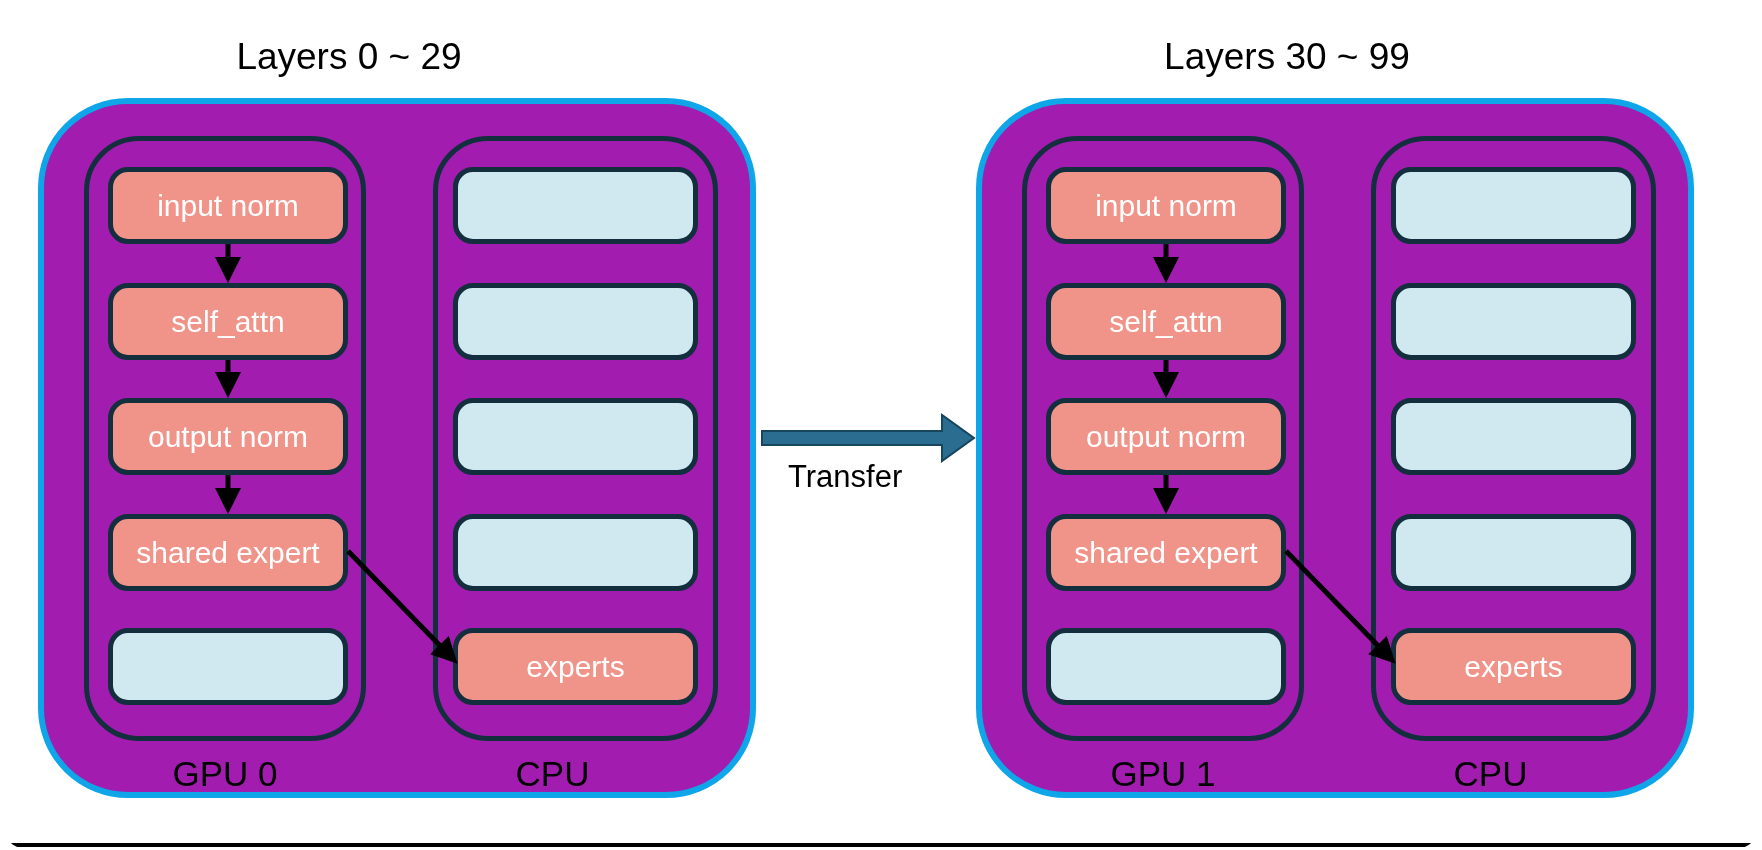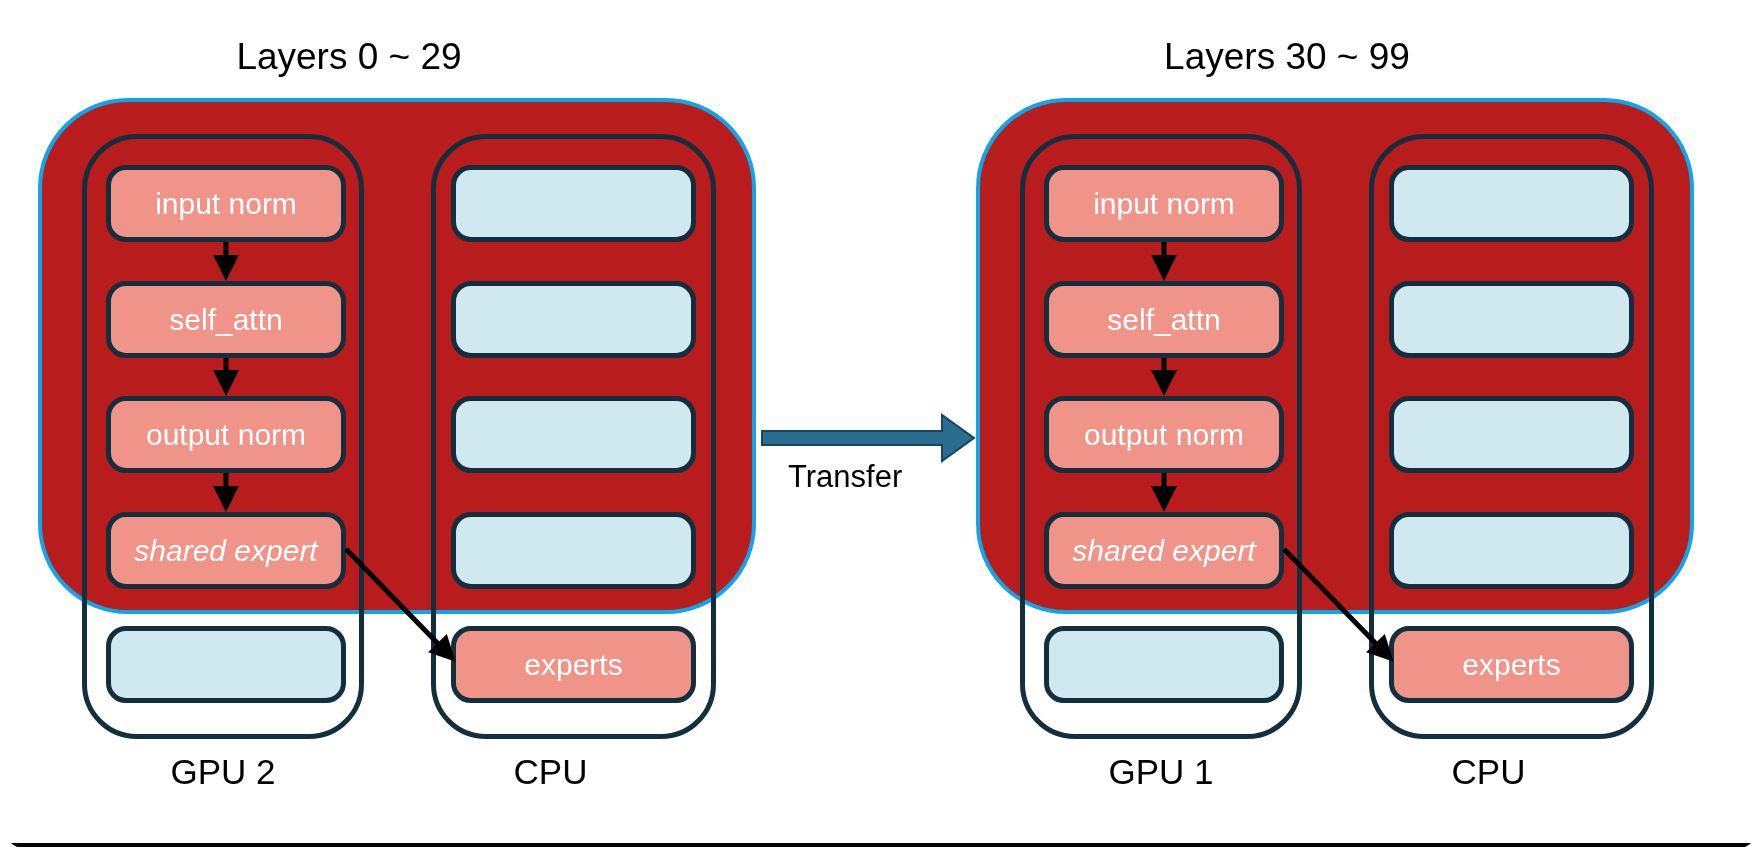--- a/index.html
+++ b/index.html
@@ -7,42 +7,42 @@
     position:relative; width:1762px; height:850px; background:#ffffff;
     font-family:"Liberation Sans", sans-serif; overflow:hidden;border-radius:30px;
   }
   .group-title {
     position:absolute; top:36px; width:718px; text-align:center;
     font-size:37px; color:#000; transform:translateX(-48px); white-space:nowrap;
   }
   .title-left { left:38px; }
   .title-right { left:976px; }
   .group {
-    position:absolute; top:98px; width:718px; height:516px; box-sizing:border-box;
-    border:4px solid #0ea5e9; border-radius:90px; background:#b91c1c;
+    position:absolute; top:98px; width:718px; height:700px; box-sizing:border-box;
+    border:6px solid #0ea5e9; border-radius:90px; background:#a21caf;
   }
   .group-left { left:38px; }
   .group-right { left:976px; }
   .column {
     position:absolute; top:32px; height:605px; box-sizing:border-box;
     border:5px solid #132F3D; border-radius:55px;
   }
   .gpu-col { left:40px; width:282px; }
   .cpu-col { left:389px; width:285px; }
   .box {
     position:absolute; height:77px; box-sizing:border-box;
     border:5px solid #132F3D; border-radius:20px;
     display:flex; align-items:center; justify-content:center;
     font-size:30px; color:#ffffff; white-space:nowrap;
   }
   .module { background:#F0948A; }
   .empty  { background:#D0E8F0; }
   .gpu-box { left:64px;  width:240px; }
   .cpu-box { left:409px; width:245px; }
-  .r0 { top:63px; } .r1 { top:179px; } .r2 { top:294px; } .r3 { top:410px;font-style:italic; } .r4 { top:524px; }
+  .r0 { top:63px; } .r1 { top:179px; } .r2 { top:294px; } .r3 { top:410px; } .r4 { top:524px; }
   .flow-arrows { position:absolute; left:0; top:0; width:718px; height:700px; pointer-events:none; }
   .flow-arrows line { stroke:#000; stroke-width:5; }
   .col-label {
     position:absolute; top:650px; text-align:center; font-size:35px; color:#000;
   }
   .gpu-col-label { left:40px; width:282px; }
   .cpu-col-label { left:366px; width:285px; }
   .transfer-arrow { position:absolute; left:756px; top:406px; width:224px; height:64px; }
   .transfer-label {
     position:absolute; left:788px; top:452px; font-size:31px; color:#000; line-height:50px;
@@ -78,21 +78,21 @@
         <marker id="ah0" markerUnits="userSpaceOnUse" markerWidth="30" markerHeight="30" refX="20" refY="15" orient="auto">
           <path d="M2,2 L28,15 L2,28 Z" fill="#000"></path>
         </marker>
       </defs>
       <line x1="184" y1="140" x2="184" y2="171" marker-end="url(#ah0)"></line>
       <line x1="184" y1="256" x2="184" y2="286" marker-end="url(#ah0)"></line>
       <line x1="184" y1="371" x2="184" y2="402" marker-end="url(#ah0)"></line>
       <line x1="304" y1="447" x2="408" y2="554" marker-end="url(#ah0)"></line>
     </svg>
 
-    <div class="col-label gpu-col-label">GPU 2</div>
+    <div class="col-label gpu-col-label">GPU 0</div>
     <div class="col-label cpu-col-label">CPU</div>
   </div>
 
   <svg class="transfer-arrow" viewBox="0 0 224 64">
     <polygon points="6,25 186,25 186,9 218,32 186,55 186,39 6,39" fill="#2A6D90" stroke="#16455E" stroke-width="2"></polygon>
   </svg>
   <div class="transfer-label">
     <div>Transfer</div>
   </div>
 

